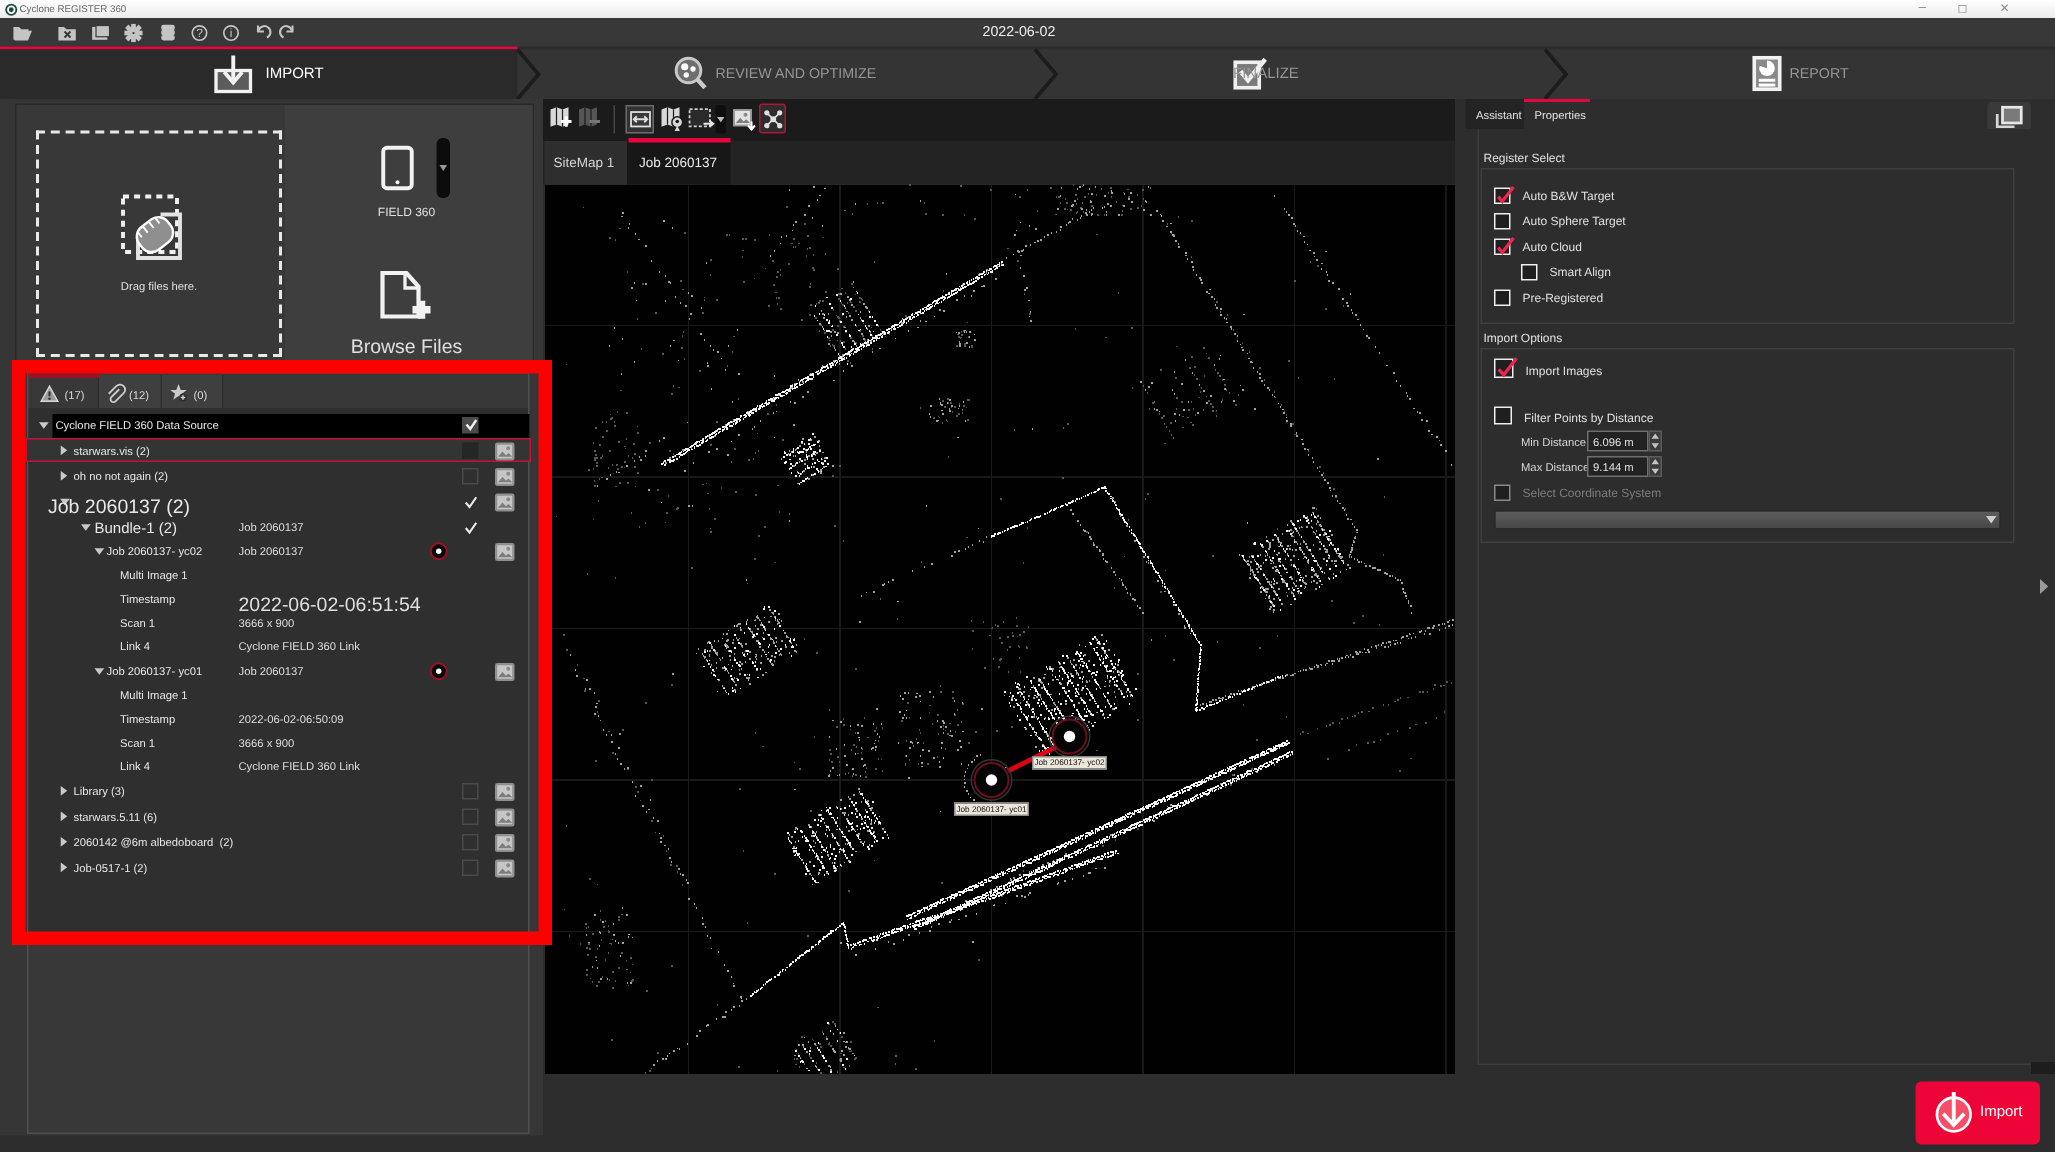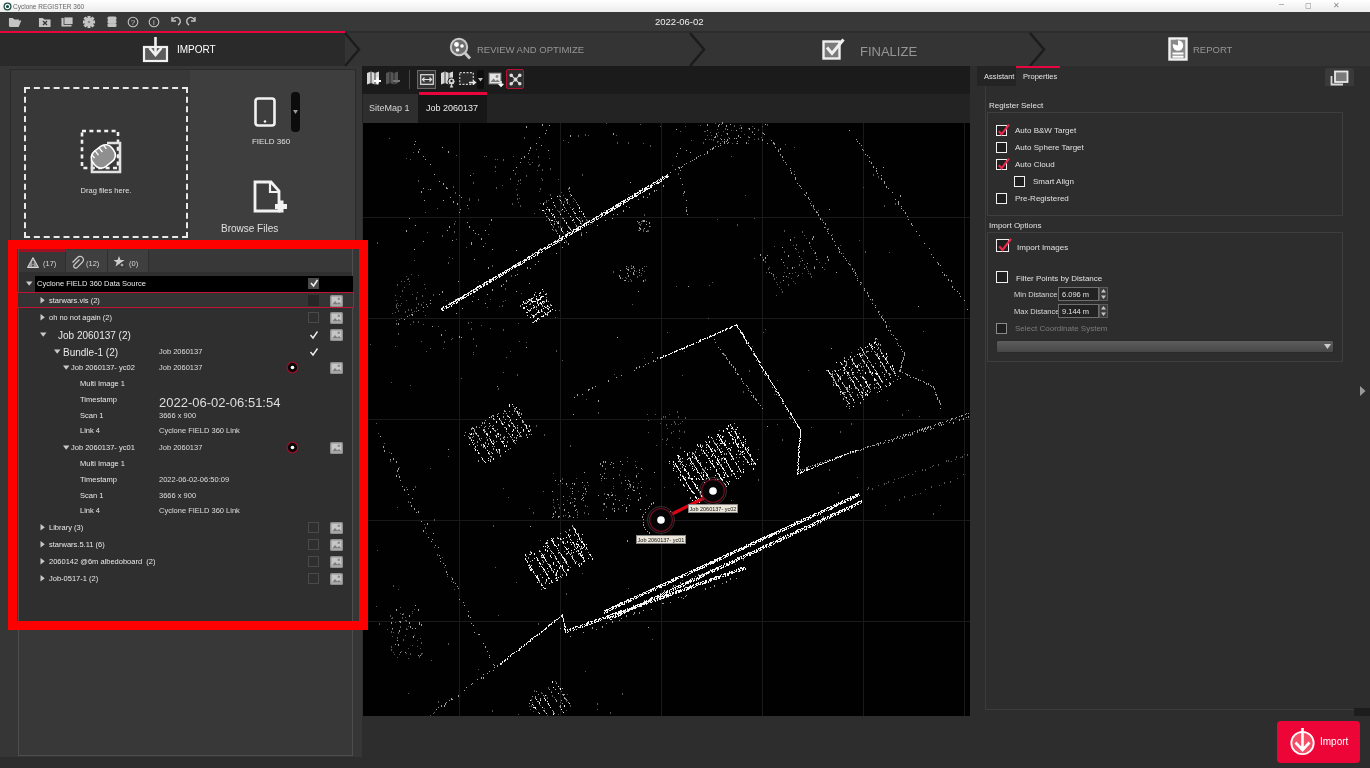--- a/index.html
+++ b/index.html
@@ -106,21 +106,21 @@
 <path d="M17 16l5 5.5" stroke="#c9c9c9" stroke-width="3"></path>
 </svg>
 
 <div class="txt" style="left:477px;top:44px;font-size:9.5px;color:#969696">REVIEW AND OPTIMIZE</div>
 
 <svg style="left:822px;top:38px" width="26" height="24">
 <rect x="1.5" y="3.5" width="16" height="17" fill="#7a7a7a" stroke="#f0f0f0" stroke-width="2.4"></rect>
 <path d="M5 9.5l5 6L21.5 1.5" fill="none" stroke="#f0f0f0" stroke-width="3"></path>
 </svg>
 
-<div class="txt" style="left:860px;top:44px;font-size:13px;color:#969696">FINALIZE</div>
+<div class="txt" style="left:822px;top:44px;font-size:10px;color:#969696">FINALIZE</div>
 
 <svg style="left:1168px;top:37px" width="24" height="26">
 <rect x="1.5" y="1.5" width="17" height="21" fill="#8a8a8a" stroke="#f2f2f2" stroke-width="2.4"></rect>
 <circle cx="10" cy="8.5" r="5.2" fill="#fff"></circle>
 <path d="M10 8.5L10 2.6A5.9 5.9 0 004.4 6.7z" fill="#8a8a8a"></path>
 <path d="M9.3 7.8L5.6 3.4A5.4 5.4 0 015.2 3.1z" fill="#8a8a8a" transform="rotate(-14 9.3 7.8)"></path>
 <rect x="4.5" y="15.5" width="11" height="2" fill="#fff"></rect>
     <rect x="4.5" y="18.7" width="11" height="2" fill="#fff"></rect>
 </svg>
 
@@ -159,21 +159,21 @@
 
 <svg style="left:253px;top:180px" width="36" height="40" fill="none">
 <path d="M2 2h16l8 9v20H2z" fill="none" stroke="#f2f2f2" stroke-width="2.8"></path>
 <path d="M17 2v10h9" stroke="#f2f2f2" stroke-width="2.2"></path>
 <g fill="#f2f2f2">
       <rect x="22" y="24" width="12" height="5"></rect>
       <rect x="25.5" y="20.5" width="5" height="12"></rect>
     </g>
 </svg>
 
-<div class="txt" style="left:221px;top:223px;width:100px;font-size:10px;color:#e0e0e0">Browse Files</div>
+<div class="txt" style="left:221px;top:223px;width:100px;text-align:center;font-size:13px;color:#e0e0e0">Browse Files</div>
 
 <div class="abs" style="left:18px;top:248px;width:335px;height:508px;background:#383838;border:1px solid #4e4e4e"></div>
 
 <div class="abs" style="left:65px;top:250px;width:84px;height:22px;background:#3f3f3f;border-left:1px solid #2e2e2e;border-right:1px solid #2e2e2e"></div>
 <div class="abs" style="left:107px;top:250px;width:1px;height:22px;background:#2e2e2e"></div>
 
 <div class="abs" style="left:19px;top:272px;width:333px;height:350px;background:#2f2f2f"></div>
 
 <svg style="left:27px;top:257px" width="12" height="11">
     <path d="M6 .5L11.5 10.5H.5z" fill="#9a9a9a" stroke="#d8d8d8" stroke-width="1"></path>
@@ -225,21 +225,21 @@
 <svg style="left:330px;top:312px" width="13" height="12">
     <rect x="0" y="0" width="13" height="12" rx="1.5" fill="#8f8f8f"></rect>
     <rect x="1.5" y="1.5" width="10" height="9" fill="#c6c6c6"></rect>
     <circle cx="8.8" cy="3.8" r="1.3" fill="#8a8a8a"></circle>
     <path d="M2 9.5l3-3.5 2.3 2.5 1.7-1.5 2.5 2.5z" fill="#7d7d7d"></path>
   </svg>
 
 <svg style="left:40px;top:332px" width="7" height="5">
     <path d="M0 .5h6.5L3.2 4.8z" fill="#c9c9c9"></path>
   </svg>
-<div class="txt" style="left:58px;top:330px;font-size:10px;color:#e8e8e8">Job 2060137 (2)</div>
+<div class="txt" style="left:32px;top:330px;font-size:13px;color:#e8e8e8">Job 2060137 (2)</div>
 <svg style="left:309px;top:330px" width="10" height="10">
     <path d="M1.5 5l2.5 3L8.5 1.5" fill="none" stroke="#ededed" stroke-width="1.4"></path>
   </svg>
 <svg style="left:330px;top:329px" width="13" height="12">
     <rect x="0" y="0" width="13" height="12" rx="1.5" fill="#8f8f8f"></rect>
     <rect x="1.5" y="1.5" width="10" height="9" fill="#c6c6c6"></rect>
     <circle cx="8.8" cy="3.8" r="1.3" fill="#8a8a8a"></circle>
     <path d="M2 9.5l3-3.5 2.3 2.5 1.7-1.5 2.5 2.5z" fill="#7d7d7d"></path>
   </svg>
 

